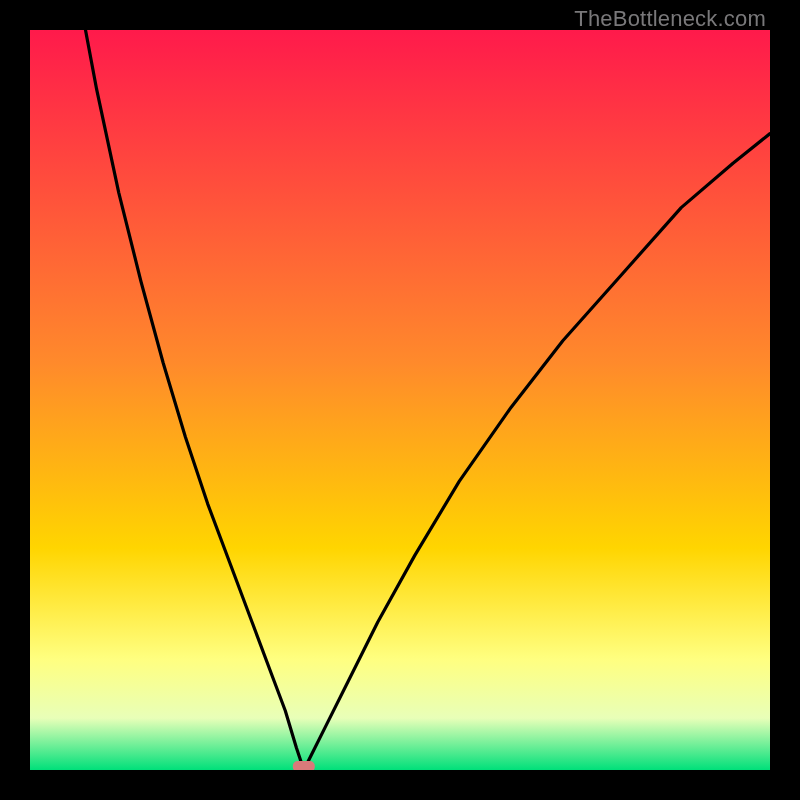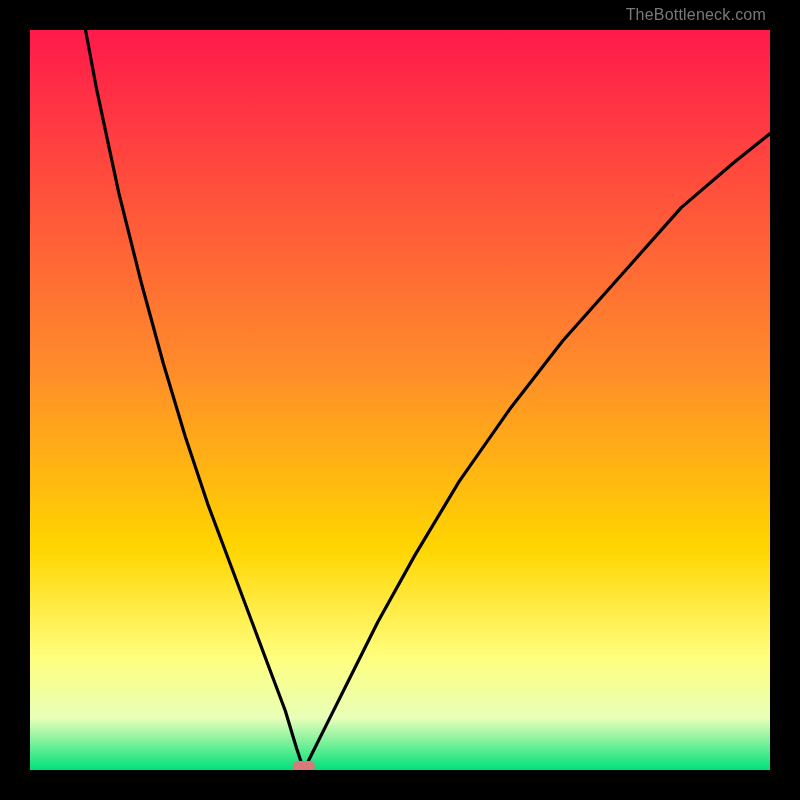--- a/index.html
+++ b/index.html
@@ -24,21 +24,21 @@
     left: 0;
     top: 0;
     width: 740px;
     height: 740px;
   }
   .watermark {
     position: absolute;
     top: 6px;
     right: 34px;
     color: #79787a;
-    font-size: 16px;
+    font-size: 22px;
     font-weight: 500;
     letter-spacing: 0.2px;
     margin-left: 44px;
   }
 </style>
 </head>
 <body>
 
 <div class="watermark">TheBottleneck.com</div>
 

